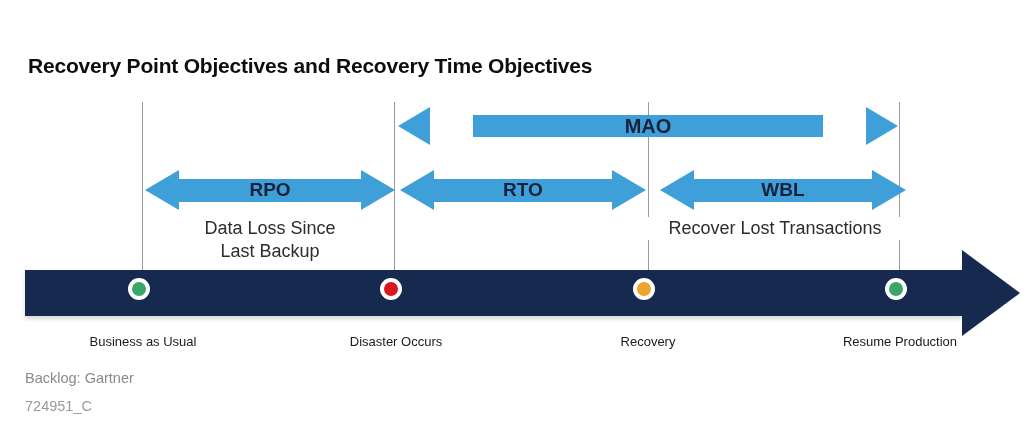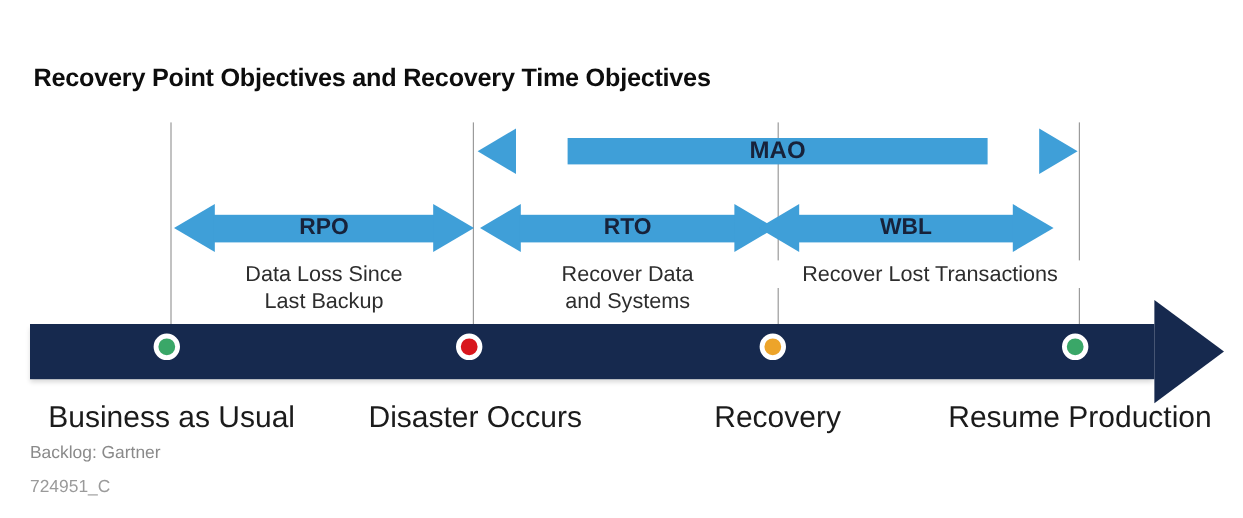--- a/index.html
+++ b/index.html
@@ -25,38 +25,38 @@
   .mao .bar { height:22px; }
   .mao .label { font-size:20px; }
 
   .row { top:126px; height:40px; }
   .row .head.l { border-top:20px solid transparent; border-bottom:20px solid transparent; border-right:34px solid #3f9fd8; }
   .row .head.r { border-top:20px solid transparent; border-bottom:20px solid transparent; border-left:34px solid #3f9fd8; }
   .row .bar { height:23px; }
   .row .label { font-size:19px; }
   .s0 { left:145px; width:250px; }
   .s1 { left:400px; width:246px; }
-  .s2 { left:632px; width:246px; }
+  .s2 { left:660px; width:246px; }
 
   
   .desc { position:absolute; top:173px; text-align:center; font-size:18px; line-height:23px; color:#2d2d2d; z-index:2; }
   .d0 { left:145px; width:250px; }
   .d1 { left:400px; width:246px; }
   .d2 { left:637px; width:276px; background:#fff; }
 
   
   .tl-bar { position:absolute; left:25px; top:226px; width:937px; height:46px; background:#16294e; z-index:3; box-shadow:0 3px 4px rgba(0,0,0,0.15); }
   .tl-head { position:absolute; left:962px; top:206px; width:0; height:0; border-top:43px solid transparent; border-bottom:43px solid transparent; border-left:58px solid #16294e; z-index:3; }
 
   
   .dot { position:absolute; top:234px; width:22px; height:22px; border-radius:50%; border:4px solid #ffffff; z-index:4; }
   .dt0 { left:128px; } .dt1 { left:380px; } .dt2 { left:633px; } .dt3 { left:885px; }
 
   
-  .mlabel { position:absolute; top:290px; width:230px; text-align:center; font-size:25px; color:#1b1b1b; z-index:2; }
+  .mlabel { position:absolute; top:290px; width:230px; text-align:center; font-size:13px; color:#1b1b1b; z-index:2; }
   .ml0 { left:28px; } .ml1 { left:281px; } .ml2 { left:533px; } .ml3 { left:785px; }
 
   .source { position:absolute; left:25px; top:326px; font-size:14.5px; color:#8a8a8a; }
   .docid  { position:absolute; left:25px; top:354px; font-size:14.5px; color:#9a9a9a; }
 
   .watermark { position:absolute; left:786px; top:370px; font-size:28px; color:#cbcbcb; letter-spacing:2px; z-index:5; white-space:nowrap; }
   .brand { position:absolute; left:924px; top:390px; font-size:27px; font-weight:800; color:#1b3a6b; letter-spacing:-0.5px; z-index:6; }
 </style>
 </head>
 <body>
@@ -99,24 +99,20 @@
     <div class="bar">
       <span class="label">WBL</span>
     </div>
     <span class="head r"></span>
   </div>
 
   <div class="desc d0">
     <div>Data Loss Since</div>
     <div>Last Backup</div>
   </div>
-  <div class="desc d1">
-    <div>Recover Data</div>
-    <div>and Systems</div>
-  </div>
   <div class="desc d2">
     <div>Recover Lost Transactions</div>
   </div>
 
   <div class="tl-bar"></div>
   <div class="tl-head"></div>
 
   <div class="dot dt0" style="background: rgb(58, 167, 104);"></div>
   <div class="dot dt1" style="background: rgb(216, 22, 29);"></div>
   <div class="dot dt2" style="background: rgb(237, 164, 42);"></div>

